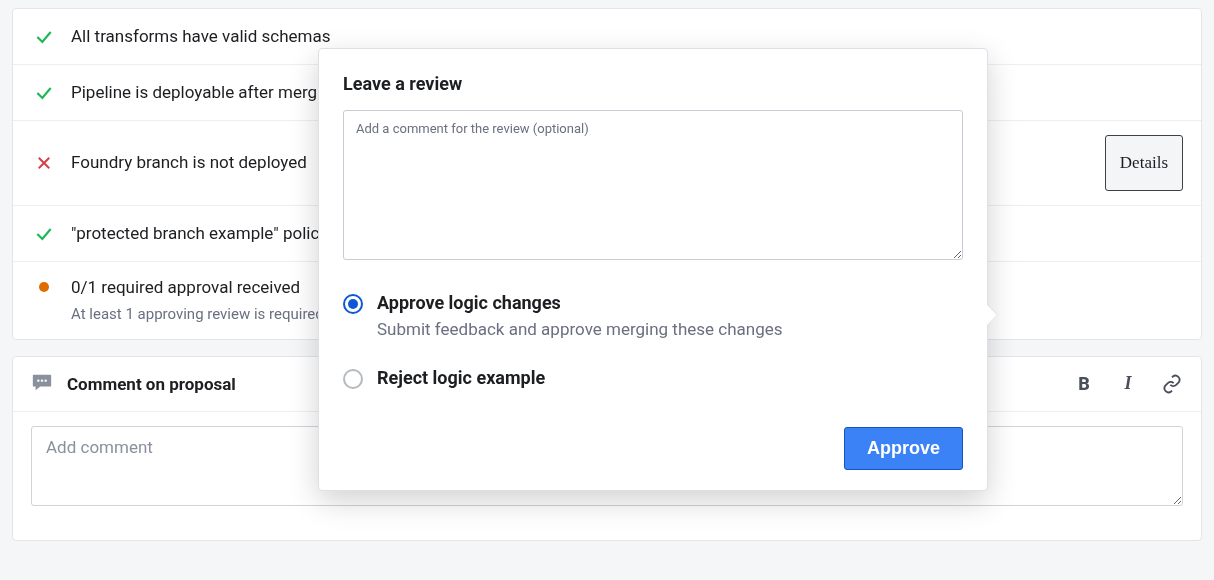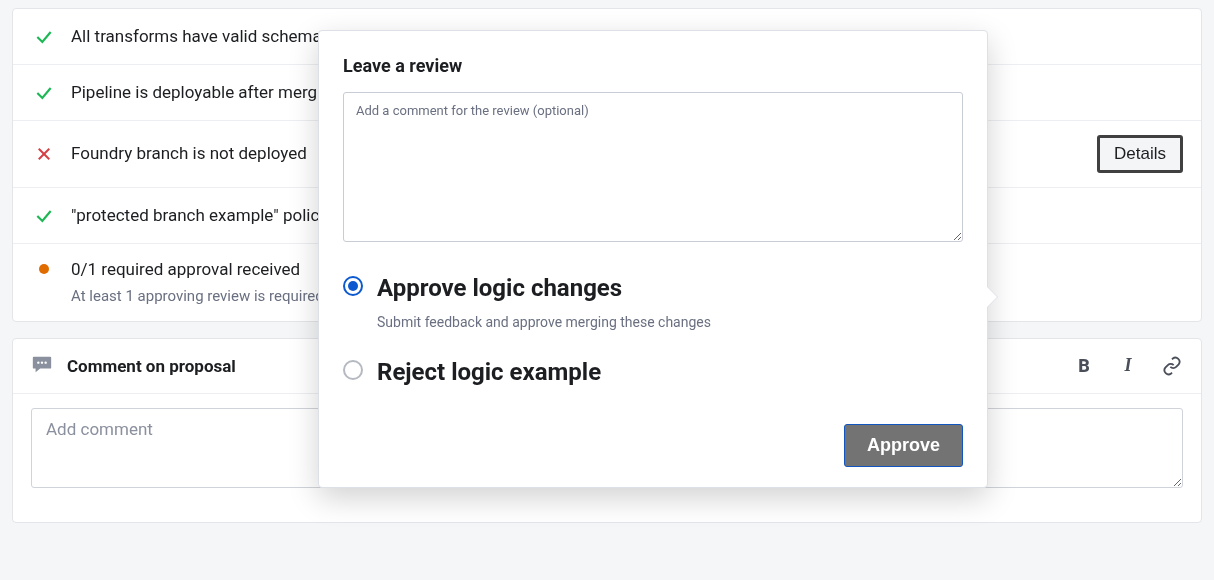--- a/index.html
+++ b/index.html
@@ -47,27 +47,28 @@
     .row .right-slot {
       display: flex;
       align-items: center;
       gap: 10px;
       padding-left: 12px;
     }
     .btn {
       display: inline-flex;
       align-items: center;
       gap: 6px;
-      border: 3px solid #404040;
+      border: 1px solid #404040;
       background: #f4f5f7;
       border-radius: 3px;
-      padding: 6px 14px;
+      padding: 17px 14px;
       font-size: 17px;
       color: #1c1e21;
       cursor: pointer;
+      font-family: Liberation Serif, serif;
     }
     .btn svg { width: 14px; height: 14px; }
     .expander {
       display: inline-flex;
       align-items: center;
       justify-content: center;
       width: 32px;
       height: 32px;
       cursor: pointer;
       color: #5c6370;
@@ -122,21 +123,21 @@
       resize: vertical;
       color: #1c1e21;
     }
     .comment-area::placeholder { color: #8a909e; }
     .chat-bubble {
       fill: #8a909e;
     }
 
     .popover {
       position: absolute;
-      top: 30px;
+      top: 48px;
       left: 318px;
       width: 670px;
       background: #fff;
       border: 1px solid #dde0e6;
       border-radius: 4px;
       box-shadow: 0 10px 30px rgba(0,0,0,.18);
       padding: 24px 24px 20px;
     }
     .popover::after {
       content: "";
@@ -188,34 +189,34 @@
     .option .radio.checked::after {
       content: "";
       position: absolute;
       left: 3px; top: 3px;
       width: 10px; height: 10px;
       border-radius: 50%;
       background: #0d59cf;
     }
     .option .label {
       font-weight: 700;
-      font-size: 24px;
+      font-size: 18px;
     }
     .option .desc {
-      font-size: 14px;
+      font-size: 17px;
       color: #6a7081;
-      margin-top: 12px;
+      margin-top: 6px;
     }
     .popover-footer {
       display: flex;
       justify-content: flex-end;
       margin-top: 38px;
     }
     .btn-primary {
-      background: #737373;
+      background: #3b82f6;
       border: 1px solid #1155c0;
       color: #fff;
       font-size: 18px;
       font-weight: 600;
       padding: 10px 22px;
       border-radius: 3px;
       cursor: pointer;
     }
   </style>
 </head>

